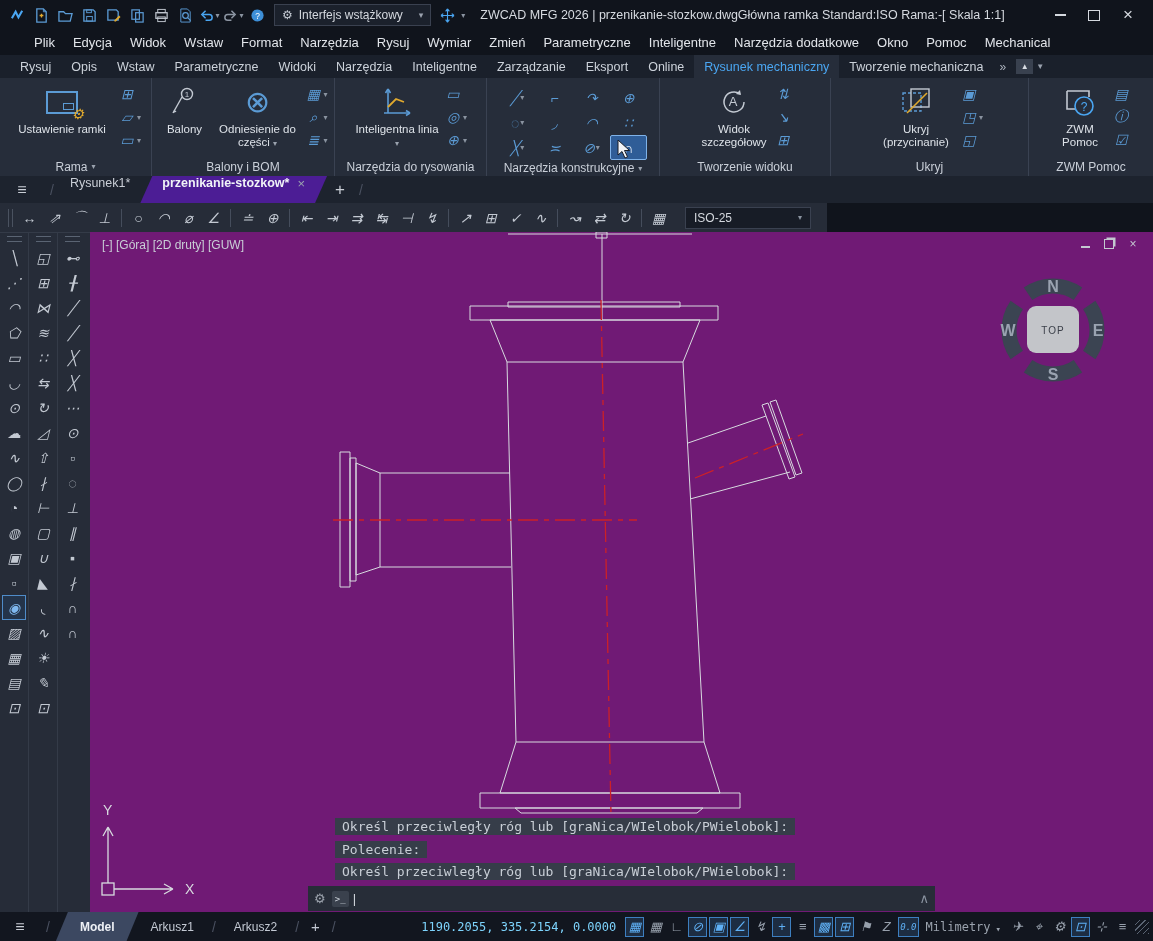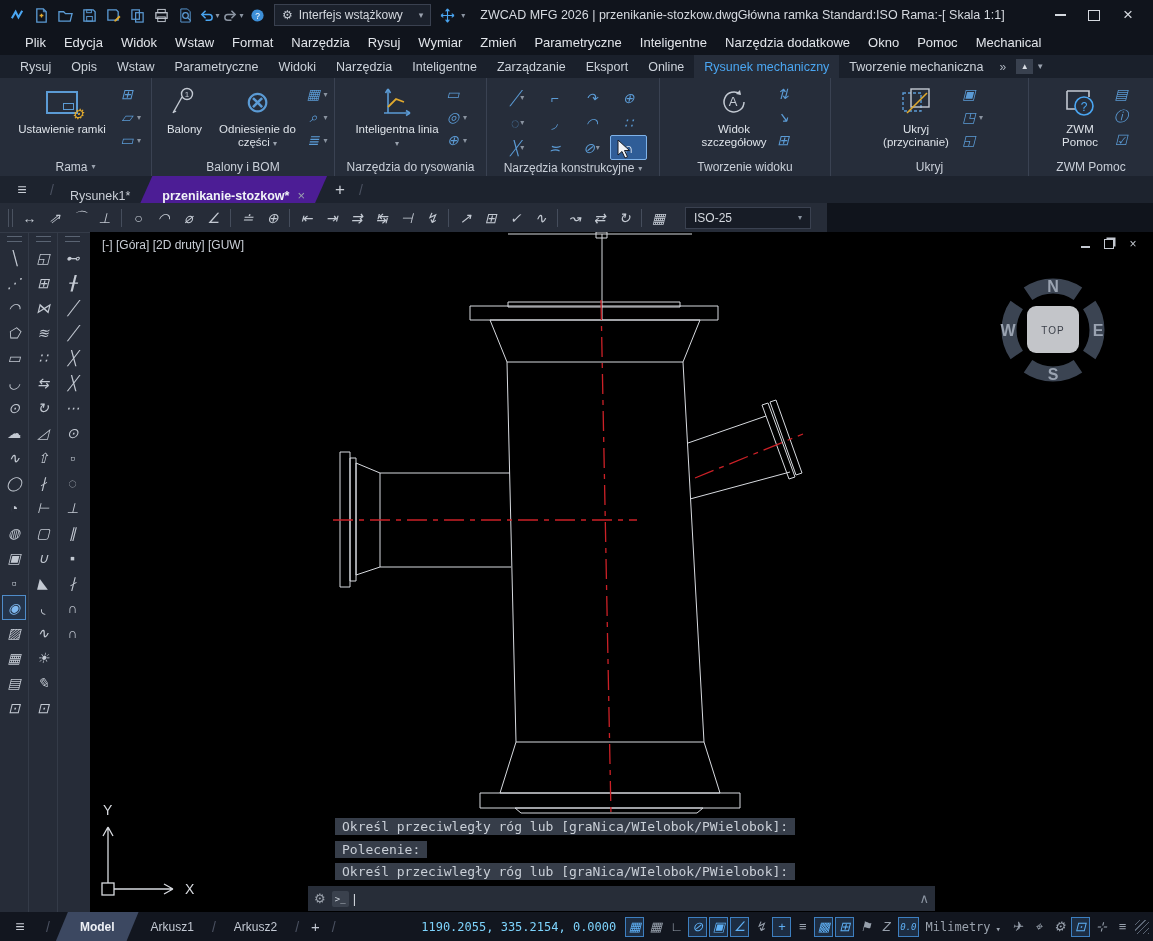--- a/index.html
+++ b/index.html
@@ -14,21 +14,21 @@
   .ddc{font-size:8px;color:#8a93a0;margin-left:1px}
   .combo{height:20px;background:#1b212c;border:1px solid #3a4150;display:flex;align-items:center;padding:0 7px;gap:6px;font-size:12px;color:#d4d8de;margin:0 4px}
   .combo .car{font-size:9px;color:#9aa2ae;margin-left:10px}
   .title{flex:1;text-align:left;padding-left:14px;font-size:12.5px;color:#d6dae0;white-space:nowrap;overflow:hidden}
   .winbtns{display:flex;align-items:center;gap:8px;padding:0 12px}
   .wb{width:26px;height:20px;display:flex;align-items:center;justify-content:center;color:#d5d9df}
   .wb .minb{display:block;width:11px;height:0;border-bottom:2px solid #d5d9df}
   .wb .maxb{display:block;width:10px;height:9px;border:1.5px solid #d5d9df}
   .wb.close{font-size:17px}
   
-  .menubar{position:absolute;top:30px;left:0;right:0;height:25px;background:#10141c;display:flex;align-items:center;padding-left:16px}
+  .menubar{position:absolute;top:30px;left:0;right:0;height:25px;background:#10141c;display:flex;align-items:center;padding-left:25px}
   .mi{padding:0 9px;font-size:13px;color:#e2e5ea;white-space:nowrap}
   
   .rtabs{position:absolute;top:55px;left:0;right:0;height:23px;background:#1a202b;display:flex;align-items:stretch;padding-left:10px}
   .rtab{display:flex;align-items:center;padding:0 10px;font-size:12.5px;color:#ccd2da;white-space:nowrap}
   .rtab.active{color:#4aa6f2;background:#262d3a}
   .roverflow{display:flex;align-items:center;color:#aab1bc;font-size:12px;padding:0 6px}
   .rcollapse{display:flex;align-items:center;gap:3px;margin-left:4px}
   .rcollapse .btnup{width:17px;height:15px;background:#39414f;display:flex;align-items:center;justify-content:center;font-size:8px;color:#d8dce2}
   .rcollapse .btndn{font-size:8px;color:#9aa2ae}
   
@@ -47,39 +47,39 @@
   .kgrid{display:grid;grid-template-columns:repeat(4,37px);grid-auto-rows:25px;align-content:start;padding-top:4px}
   .kcell{display:flex;align-items:center;justify-content:center;font-size:14px;color:#5b9bd5}
   .kcell.sel{background:#2f5d97;border:1px solid #7fb2e8;color:#eaf2fb;border-radius:2px}
   .ic-frame{position:relative;width:28px;height:19px;border:2px solid #5b9bd5;display:inline-block}
   .ic-frame .inner{position:absolute;right:2px;bottom:2px;width:9px;height:5px;border:1px solid #5b9bd5}
   .ic-frame .gear{position:absolute;right:-8px;bottom:-10px;color:#e0a92e;font-size:14px}
   
   .doctabs{position:absolute;top:176px;left:0;right:0;height:27px;background:#1d232e;display:flex;align-items:center}
   .dt-menu{width:44px;display:flex;align-items:center;justify-content:center;color:#c9ced6;font-size:16px}
   .slash{color:#4a5160;font-size:14px;padding:0 6px}
-  .dtab{font-size:12.5px;color:#c9ced6;padding:0 10px;height:27px;display:flex;align-items:flex-end;gap:8px}
+  .dtab{font-size:12.5px;color:#c9ced6;padding:0 10px;height:27px;display:flex;align-items:flex-start;gap:8px}
   .dtab.active{background:#4c1d95;color:#f0f3f7;font-weight:bold;clip-path:polygon(12px 0,100% 0,calc(100% - 12px) 100%,0 100%);padding:0 22px}
   .dtab .x{font-weight:normal;color:#9aa2ae;font-size:13px}
   .dt-add{color:#c9ced6;font-size:17px;padding:0 8px}
   
   .dimrow{position:absolute;top:203px;left:0;right:0;height:29px;background:#10141c}
   .dimbar{position:absolute;left:0;top:0;width:827px;height:29px;background:#262c38;display:flex;align-items:center;padding-left:4px;box-sizing:border-box}
   .vgrip{width:3px;height:18px;border-left:1px solid #4a5260;border-right:1px solid #4a5260;margin:0 4px}
   .dic{width:25px;height:22px;display:flex;align-items:center;justify-content:center;font-size:14px;color:#c3c9d2}
   .sep{width:1px;height:18px;background:#454d5c;margin:0 4px}
   .dimcombo{width:108px;height:20px;background:#171c26;border:1px solid #3a4150;display:flex;align-items:center;justify-content:space-between;padding:0 8px;font-size:12px;color:#d4d8de;margin-left:14px}
   
   .main{position:absolute;top:232px;left:0;width:1153px;height:680px}
   .palette{position:absolute;left:0;top:0;width:90px;height:680px;background:#262c38;display:flex;border-top:1px solid #343b48}
   .pcol{width:29px;border-right:1px solid #343b48;display:flex;flex-direction:column;align-items:center;padding-top:3px;box-sizing:border-box}
   .grip{width:15px;height:4px;border-top:1px solid #5a6473;border-bottom:1px solid #5a6473;margin-bottom:3px}
   .tic{width:24px;height:25px;display:flex;align-items:center;justify-content:center;font-size:14px;color:#c3c9d2;box-sizing:border-box}
   .tic.on{border:1px solid #4f8cc9;background:#24344a;color:#7fb8ef}
-  .canvas{position:absolute;left:90px;top:0;width:1063px;height:680px;background:#000000;overflow:hidden}
+  .canvas{position:absolute;left:90px;top:0;width:1063px;height:680px;background:#701a75;overflow:hidden}
   .vplabel{position:absolute;left:12px;top:6px;font-size:12px;color:#c9ced6}
   .vpctrls{position:absolute;right:14px;top:6px;display:flex;gap:12px;align-items:center}
   .vpctrls .vb{display:flex;align-items:center;justify-content:center;width:12px;height:12px;color:#c3c8d0;font-size:12px}
   .vpctrls .minb{width:9px;border-bottom:2px solid #c3c8d0;height:0;margin-top:6px}
   .vpctrls .maxb{width:8px;height:8px;border:1.3px solid #c3c8d0;box-shadow:2px -2px 0 -0.5px #c3c8d0}
   
   .cmdline{position:absolute;left:245px;font-family:"DejaVu Sans Mono",monospace;font-size:13px;color:#c9cfd7;background:#363d49;padding:1px 7px;white-space:pre}
   .cmdbar{position:absolute;left:218px;top:654px;width:627px;height:25px;background:#272d38;display:flex;align-items:center;padding:0 6px;box-sizing:border-box;gap:6px}
   .cmdbar .gear{color:#9aa1ab;font-size:13px}
   .cmdbar .prompt{width:17px;height:16px;background:#3a414d;border-radius:2px;color:#cdd3db;font-family:"DejaVu Sans Mono",monospace;font-size:9px;display:flex;align-items:center;justify-content:center}

